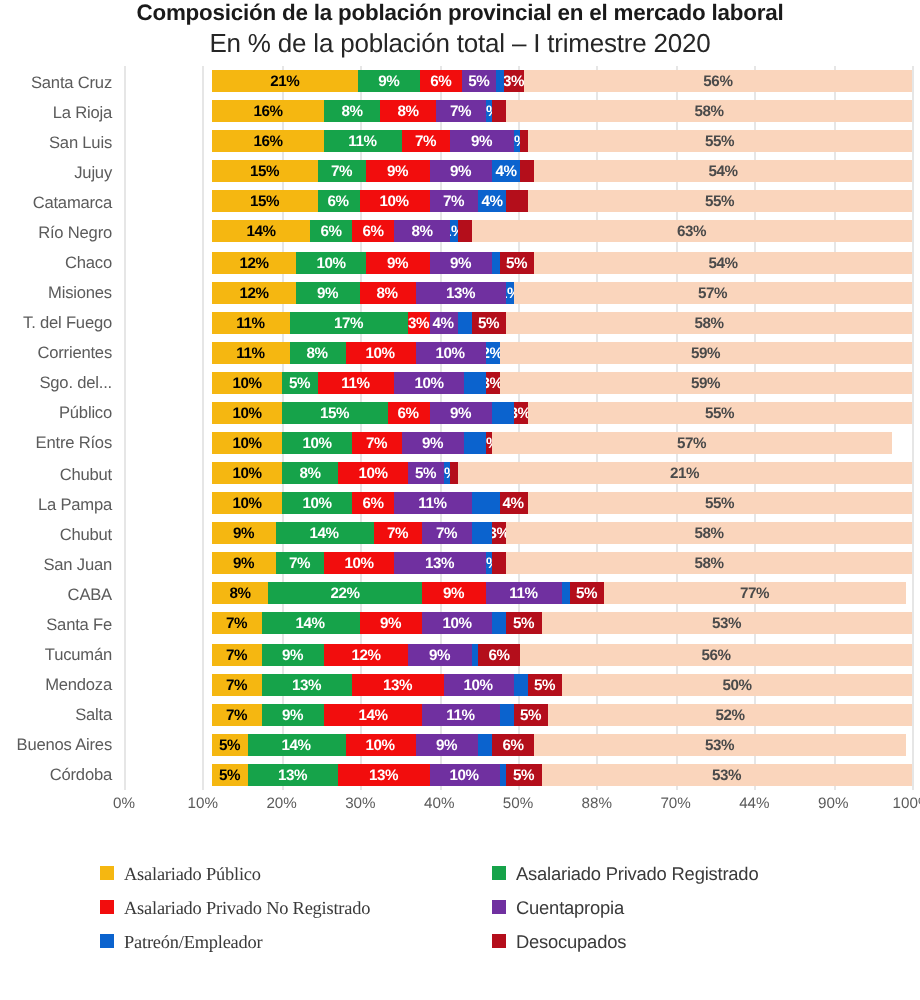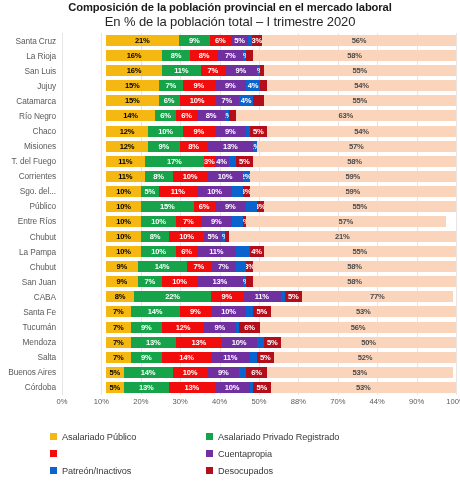--- a/index.html
+++ b/index.html
@@ -155,21 +155,21 @@
   .legend-row {
     display: flex;
     height: 17px;
     align-items: center;
   }
   .legend-item {
     display: flex;
     align-items: center;
     white-space: nowrap;
   }
-  .legend-item.col-left { width: 156px; }
+  .legend-item.col-left { width: 196px; font-family: Liberation Serif, serif; }
   .legend-swatch {
     width: 7px;
     height: 7px;
     margin-right: 5px;
     flex: 0 0 auto;
   }
   .legend-text {
     font-size: 9.2px;
     color: #3a3a3a;
     letter-spacing: -0.1px;
@@ -513,30 +513,31 @@
           <span class="legend-text">Asalariado Público</span>
         </div>
         <div class="legend-item">
           <span class="legend-swatch" style="background: rgb(22, 163, 74);"></span>
           <span class="legend-text">Asalariado Privado Registrado</span>
         </div>
       </div>
       <div class="legend-row">
         <div class="legend-item col-left">
           <span class="legend-swatch" style="background: rgb(242, 13, 13);"></span>
+          <span class="legend-text">Asalariado Privado No Registrado</span>
         </div>
         <div class="legend-item">
           <span class="legend-swatch" style="background: rgb(112, 48, 160);"></span>
           <span class="legend-text">Cuentapropia</span>
         </div>
       </div>
       <div class="legend-row">
         <div class="legend-item col-left">
           <span class="legend-swatch" style="background: rgb(11, 99, 206);"></span>
-          <span class="legend-text">Patreón/Inactivos</span>
+          <span class="legend-text">Patreón/Empleador</span>
         </div>
         <div class="legend-item">
           <span class="legend-swatch" style="background: rgb(180, 14, 27);"></span>
           <span class="legend-text">Desocupados</span>
         </div>
       </div>
     </div>
 
 </div>
 

